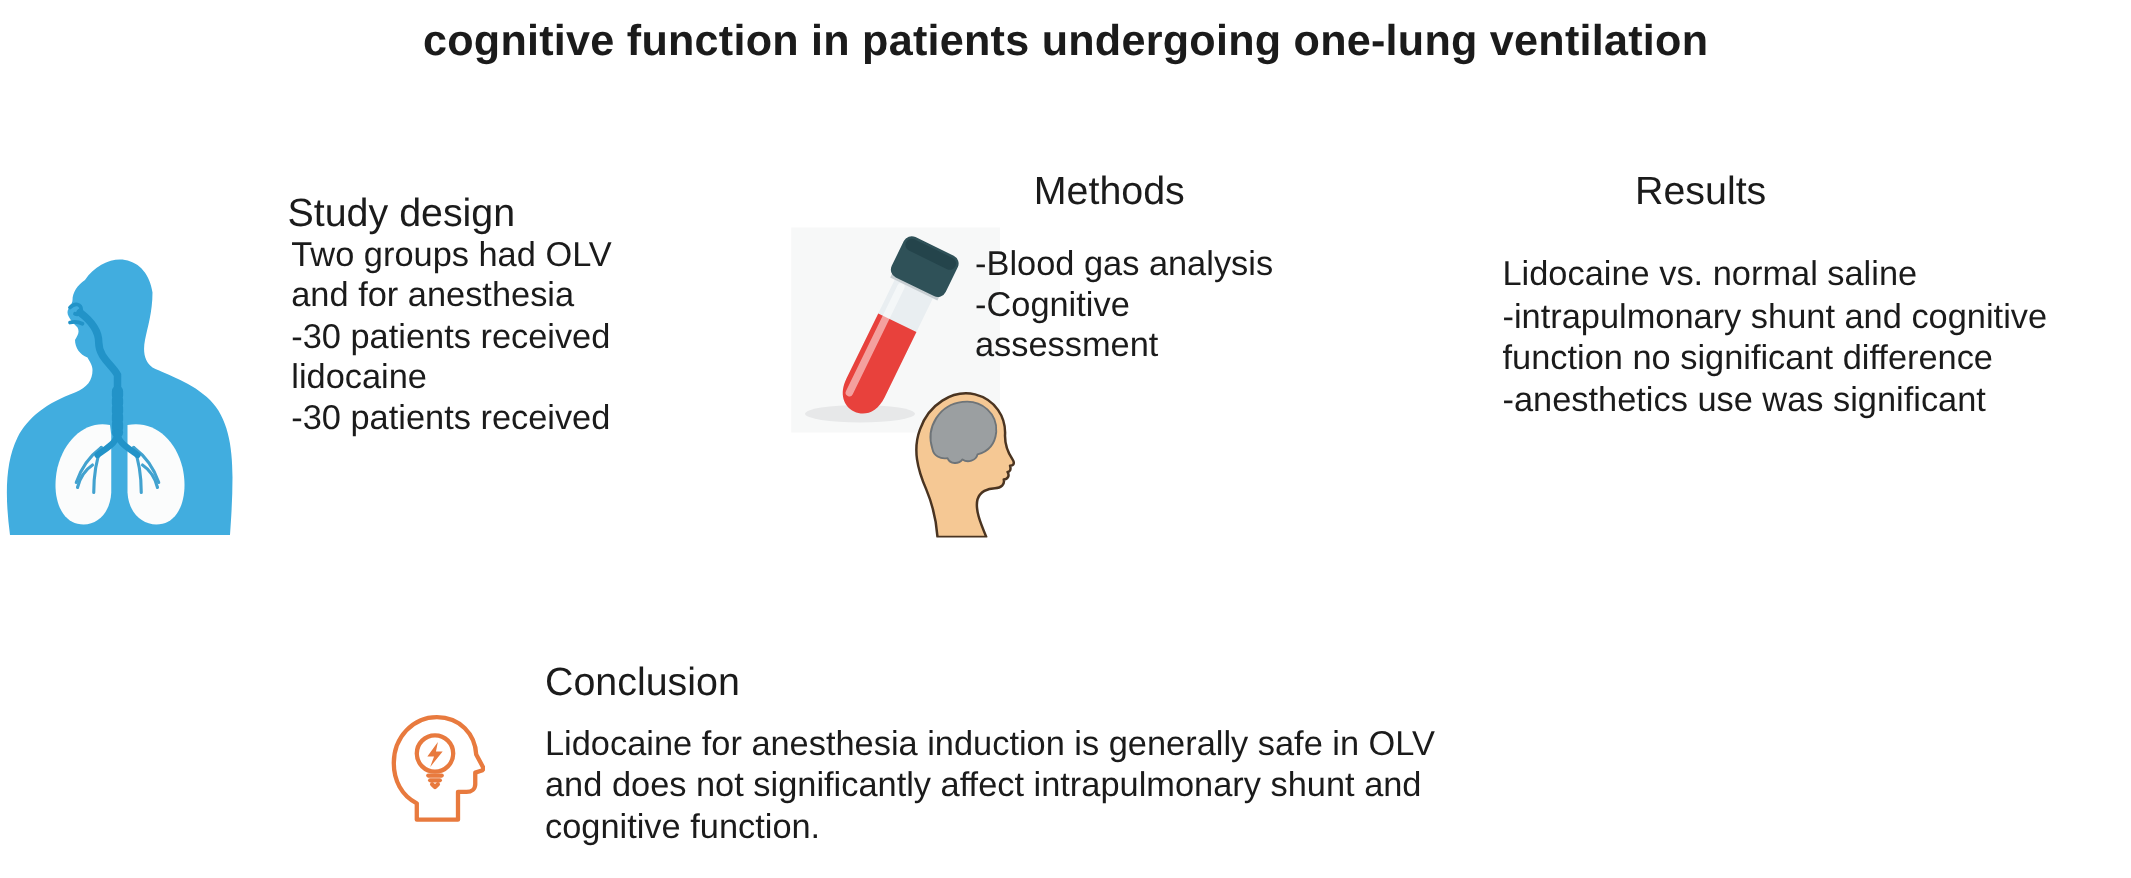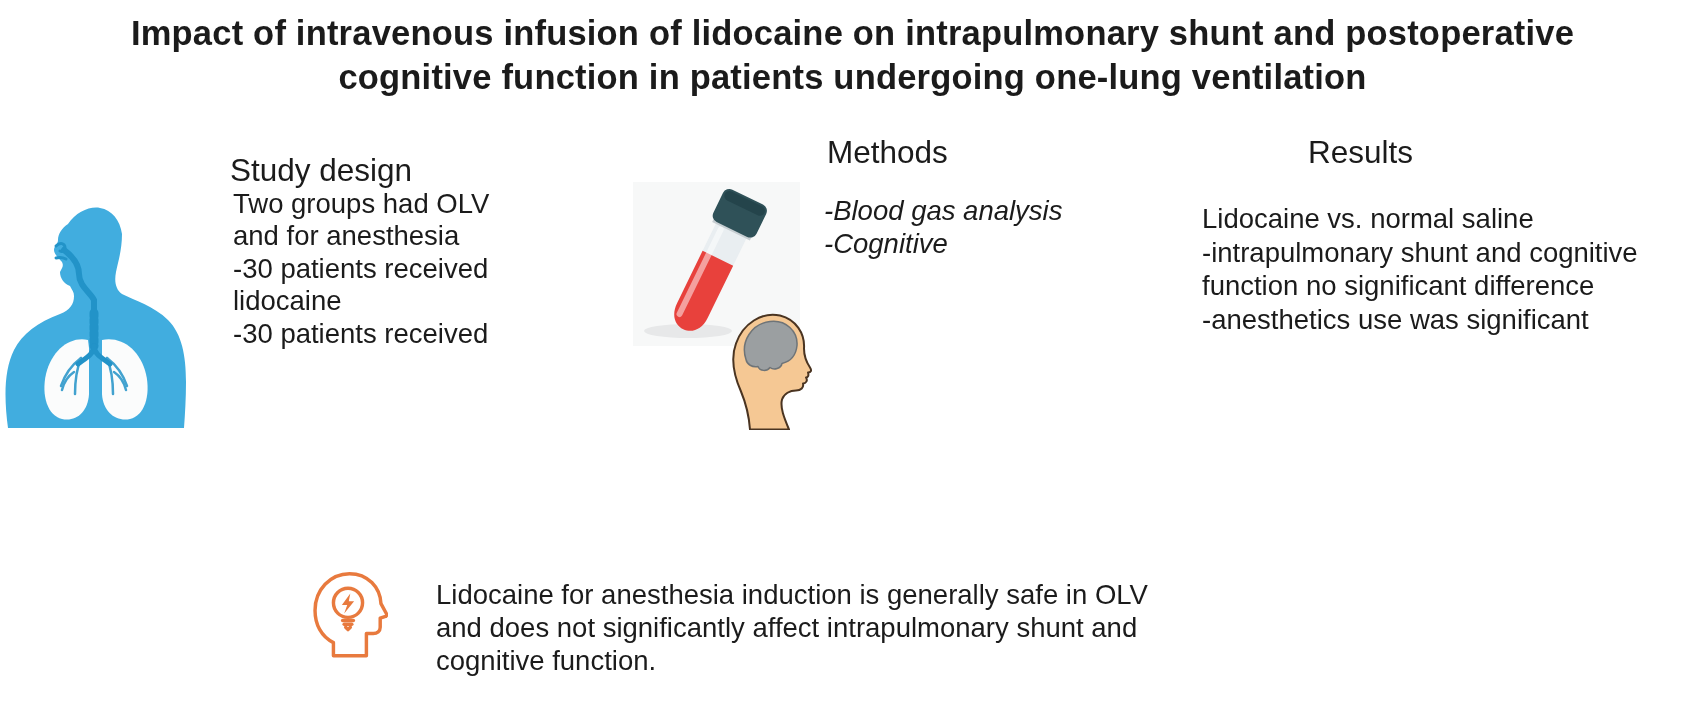--- a/index.html
+++ b/index.html
@@ -17,41 +17,40 @@
   .canvas{
     position:relative;width:1705px;height:702px;background:#ffffff;overflow:hidden;
     font-family:"Liberation Sans", sans-serif;color:var(--text);
   }
   .abs{position:absolute;}
   .title-block{left:0;top:12px;width:1705px;text-align:center;font-weight:bold;
     font-size:34.5px;line-height:43.5px;letter-spacing:0.2px;}
   .heading{font-size:31.5px;line-height:36px;white-space:nowrap;}
   .body-text{font-size:27.5px;white-space:nowrap;}
   .study-text{left:233px;top:188px;line-height:32.4px;}
-  .methods-text{left:824px;top:195px;line-height:32.6px;font-style:italic;}
+  .methods-text{left:780px;top:195px;line-height:32.6px;}
   .results-text{left:1202px;top:202px;line-height:33.6px;}
   .conclusion-text{left:436px;top:579px;line-height:32.8px;}
   
   .f-blue{fill:var(--body-blue);}
   .s-air{stroke:var(--airway-blue);fill:none;stroke-linecap:round;}
   .f-lung{fill:#FBFCFC;}
   .f-blood{fill:var(--blood-red);}
   .f-cap{fill:var(--tube-cap);}
   .f-skin{fill:var(--skin);stroke:var(--skin-outline);stroke-width:2;stroke-linejoin:round;}
   .f-brain{fill:var(--brain-gray);stroke:#6E7478;stroke-width:1.5;stroke-linejoin:round;}
   .s-orange{stroke:var(--orange);fill:none;stroke-width:4.5;stroke-linecap:round;stroke-linejoin:round;}
   .f-orange{fill:var(--orange);}
 </style>
 </head>
 <body>
 
 <div class="canvas">
 
   <div class="abs title-block">
-    <div>Impact of intravenous infusion of lidocaine on intrapulmonary shunt and postoperative</div>
     <div>cognitive function in patients undergoing one-lung ventilation</div>
   </div>
 
   <svg class="abs" style="left:2px;top:206px;" width="190" height="222" viewBox="0 0 190 222" aria-hidden="true">
     <path class="f-blue" d="M6 222 C2 192 2 164 12 144 C20 128 36 116 58 108 C68 104 72 98 72 90
       C72 86 70 84 68 80 C62 78 58 72 58 66 C60 62 62 60 60 56 C58 54 52 48 52 44 C52 40 56 38 56 34
       C56 28 60 22 66 18 C74 6 88 0 98 2 C110 4 118 14 120 28 C120 44 116 56 114 66 C112 76 114 84 120 88
       C132 94 152 100 166 114 C180 128 184 150 184 176 C184 192 183 208 182 222 Z"></path>
 
     <path class="f-lung" d="M86 134 C68 130 50 144 44 168 C39 190 46 210 60 213 C74 216 86 206 87 188 L87 142 Z"></path>
@@ -101,30 +100,32 @@
       C80 16 89 30 88 45 C88 52 90 58 94 64 C96 67 95 69 92 69 C93 72 92 74 90 74 C92 77 90 80 87 80
       C88 84 85 87 80 87 C74 87 68 90 66 96 C64 104 68 114 73 126 Z"></path>
     <path class="f-brain" d="M30 56 C24 38 36 20 54 18 C70 16 82 28 81 42 C80 52 74 58 66 60
       C65 65 58 67 54 64 C51 68 44 68 42 63 C36 64 31 61 30 56 Z"></path>
   </svg>
 
   <div class="abs heading" style="left:827px;top:134px;">Methods</div>
   <div class="abs body-text methods-text">
     <div>-Blood gas analysis</div>
     <div>-Cognitive</div>
+    <div>assessment</div>
   </div>
 
   <div class="abs heading" style="left:1308px;top:134px;">Results</div>
   <div class="abs body-text results-text">
     <div>Lidocaine vs. normal saline</div>
     <div>-intrapulmonary shunt and cognitive</div>
     <div>function no significant difference</div>
     <div>-anesthetics use was significant</div>
   </div>
 
+  <div class="abs heading" style="left:436px;top:527px;">Conclusion</div>
 
   <svg class="abs" style="left:308px;top:566px;" width="80" height="92" viewBox="0 0 104 120" aria-hidden="true">
     <path class="s-orange" d="M33 117 L33 100 C17 92 9 76 9 58 C9 31 29 10 54 10 C78 10 94 28 95 49
       L102 62 C103 64 102 66 100 66 L94 68 L94 80 C94 85 90 88 85 88 L76 88 L76 117 Z"></path>
     <circle class="s-orange" cx="52" cy="48" r="19"></circle>
     <path class="s-orange" d="M45 71 L59 71"></path>
     <path class="s-orange" d="M47 76 L57 76"></path>
     <path class="s-orange" d="M49 80 L52 83 L55 80"></path>
     <polygon class="f-orange" points="55,36 44,51 51,51 47,62 60,46 53,46"></polygon>
   </svg>

